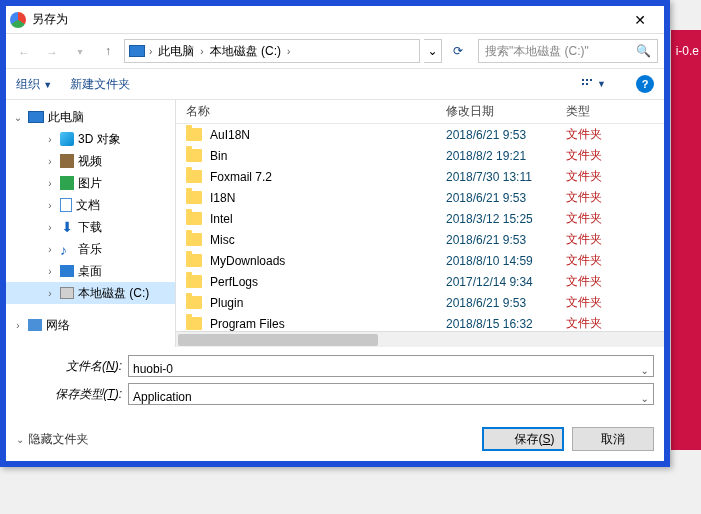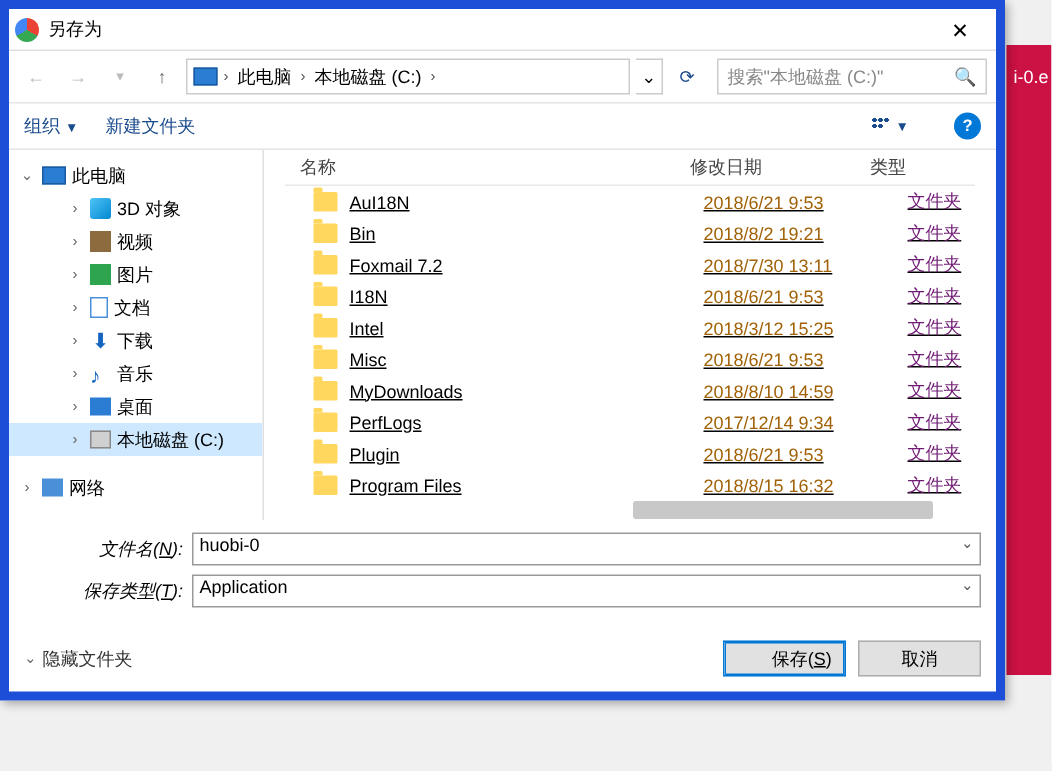--- a/index.html
+++ b/index.html
@@ -44,41 +44,41 @@
 .ti-3d { width:14px; height:14px; background:linear-gradient(135deg,#4fc3f7,#0288d1); border-radius:2px;}
 .ti-video{width:14px;height:14px;background:#8e6b3e;}
 .ti-pic{width:14px;height:14px;background:#2ea44f;}
 .ti-doc{width:12px;height:14px;background:#fff;border:1px solid #4a90d9;}
 .ti-dl{width:14px;height:14px;display:flex;align-items:center;justify-content:center;color:#1565c0;font-size:14px;}
 .ti-music{width:14px;height:14px;color:#1565c0;font-size:14px;}
 .ti-desk{width:14px;height:12px;background:#2b7cd3;}
 .ti-disk{width:14px;height:12px;background:#d0d0d0;border:1px solid #888;}
 .ti-net{width:14px;height:12px;background:#4a90d9;}
 
-.filepane { flex: 1; display: flex; flex-direction: column; overflow:hidden;align-items:center;}
+.filepane { flex: 1; display: flex; flex-direction: column; overflow:hidden;}
 .headers { display: flex; height: 24px; align-items: center; border-bottom: 1px solid #e8e8e8; padding-left: 10px; }
 .headers .col { color: #444; }
 .col-name { width: 260px; }
 .col-date { width: 120px; }
 .col-type { width: 70px; }
-.filelist { flex:1; overflow-y: hidden; padding-left: 10px; text-decoration: underline; }
+.filelist { flex:1; overflow-y: hidden; padding-left: 10px; }
 .row { display: flex; height: 21px; align-items: center; }
 .row .fico { width: 16px; height: 13px; background: #ffd75e; border-radius: 1px; margin-right: 8px; position:relative;}
 .row .fico::before{content:"";position:absolute;top:-3px;left:0;width:6px;height:3px;background:#ffd75e;border-radius:1px 1px 0 0;}
 .row .name { width: 236px; }
-.row .date { width: 120px; color: #a16207; }
-.row .type { color: #701a75; margin-left: 16px; }
+.row .date { width: 120px; color: #0c4a6e; }
+.row .type { color: #b91c1c; }
 .hscroll { height: 16px; background: #f0f0f0; border-top:1px solid #ddd; position:relative;}
 .hscroll .thumb{position:absolute;left:2px;top:2px;height:12px;width:200px;background:#c8c8c8;border-radius:2px;}
 
 .bottom { padding: 8px 10px; }
 .field { display: flex; align-items: center; margin-bottom: 6px; }
 .field label { width: 112px; text-align: right; padding-right: 6px; font-style: italic; }
 .field .u{text-decoration:underline;}
-.field .input { flex: 1; height: 22px; border: 1px solid #999; padding: 0 4px; display:flex; align-items:flex-start;}
+.field .input { flex: 1; height: 22px; border: 1px solid #999; padding: 0 4px; display:flex; align-items:flex-end;}
 .field .input .dd{margin-left:auto;color:#555;font-size:10px;}
 
 .footer { display: flex; align-items: center; padding: 8px 10px 10px; }
 .footer .hide { display:flex; align-items:center; gap:4px; color:#333;}
 .footer .hide .tw{font-size:10px;color:#666;}
 .footer .btns { margin-left: auto; display: flex; gap: 8px; }
 .footer button { width: 82px; height: 24px; background: #e1e1e1; border: 1px solid #adadad; cursor: pointer; }
 .footer button.primary { border: 1px solid #0078d7; box-shadow: inset 0 0 0 1px #0078d7; padding-left: 29px;}
 </style>
 </head>

